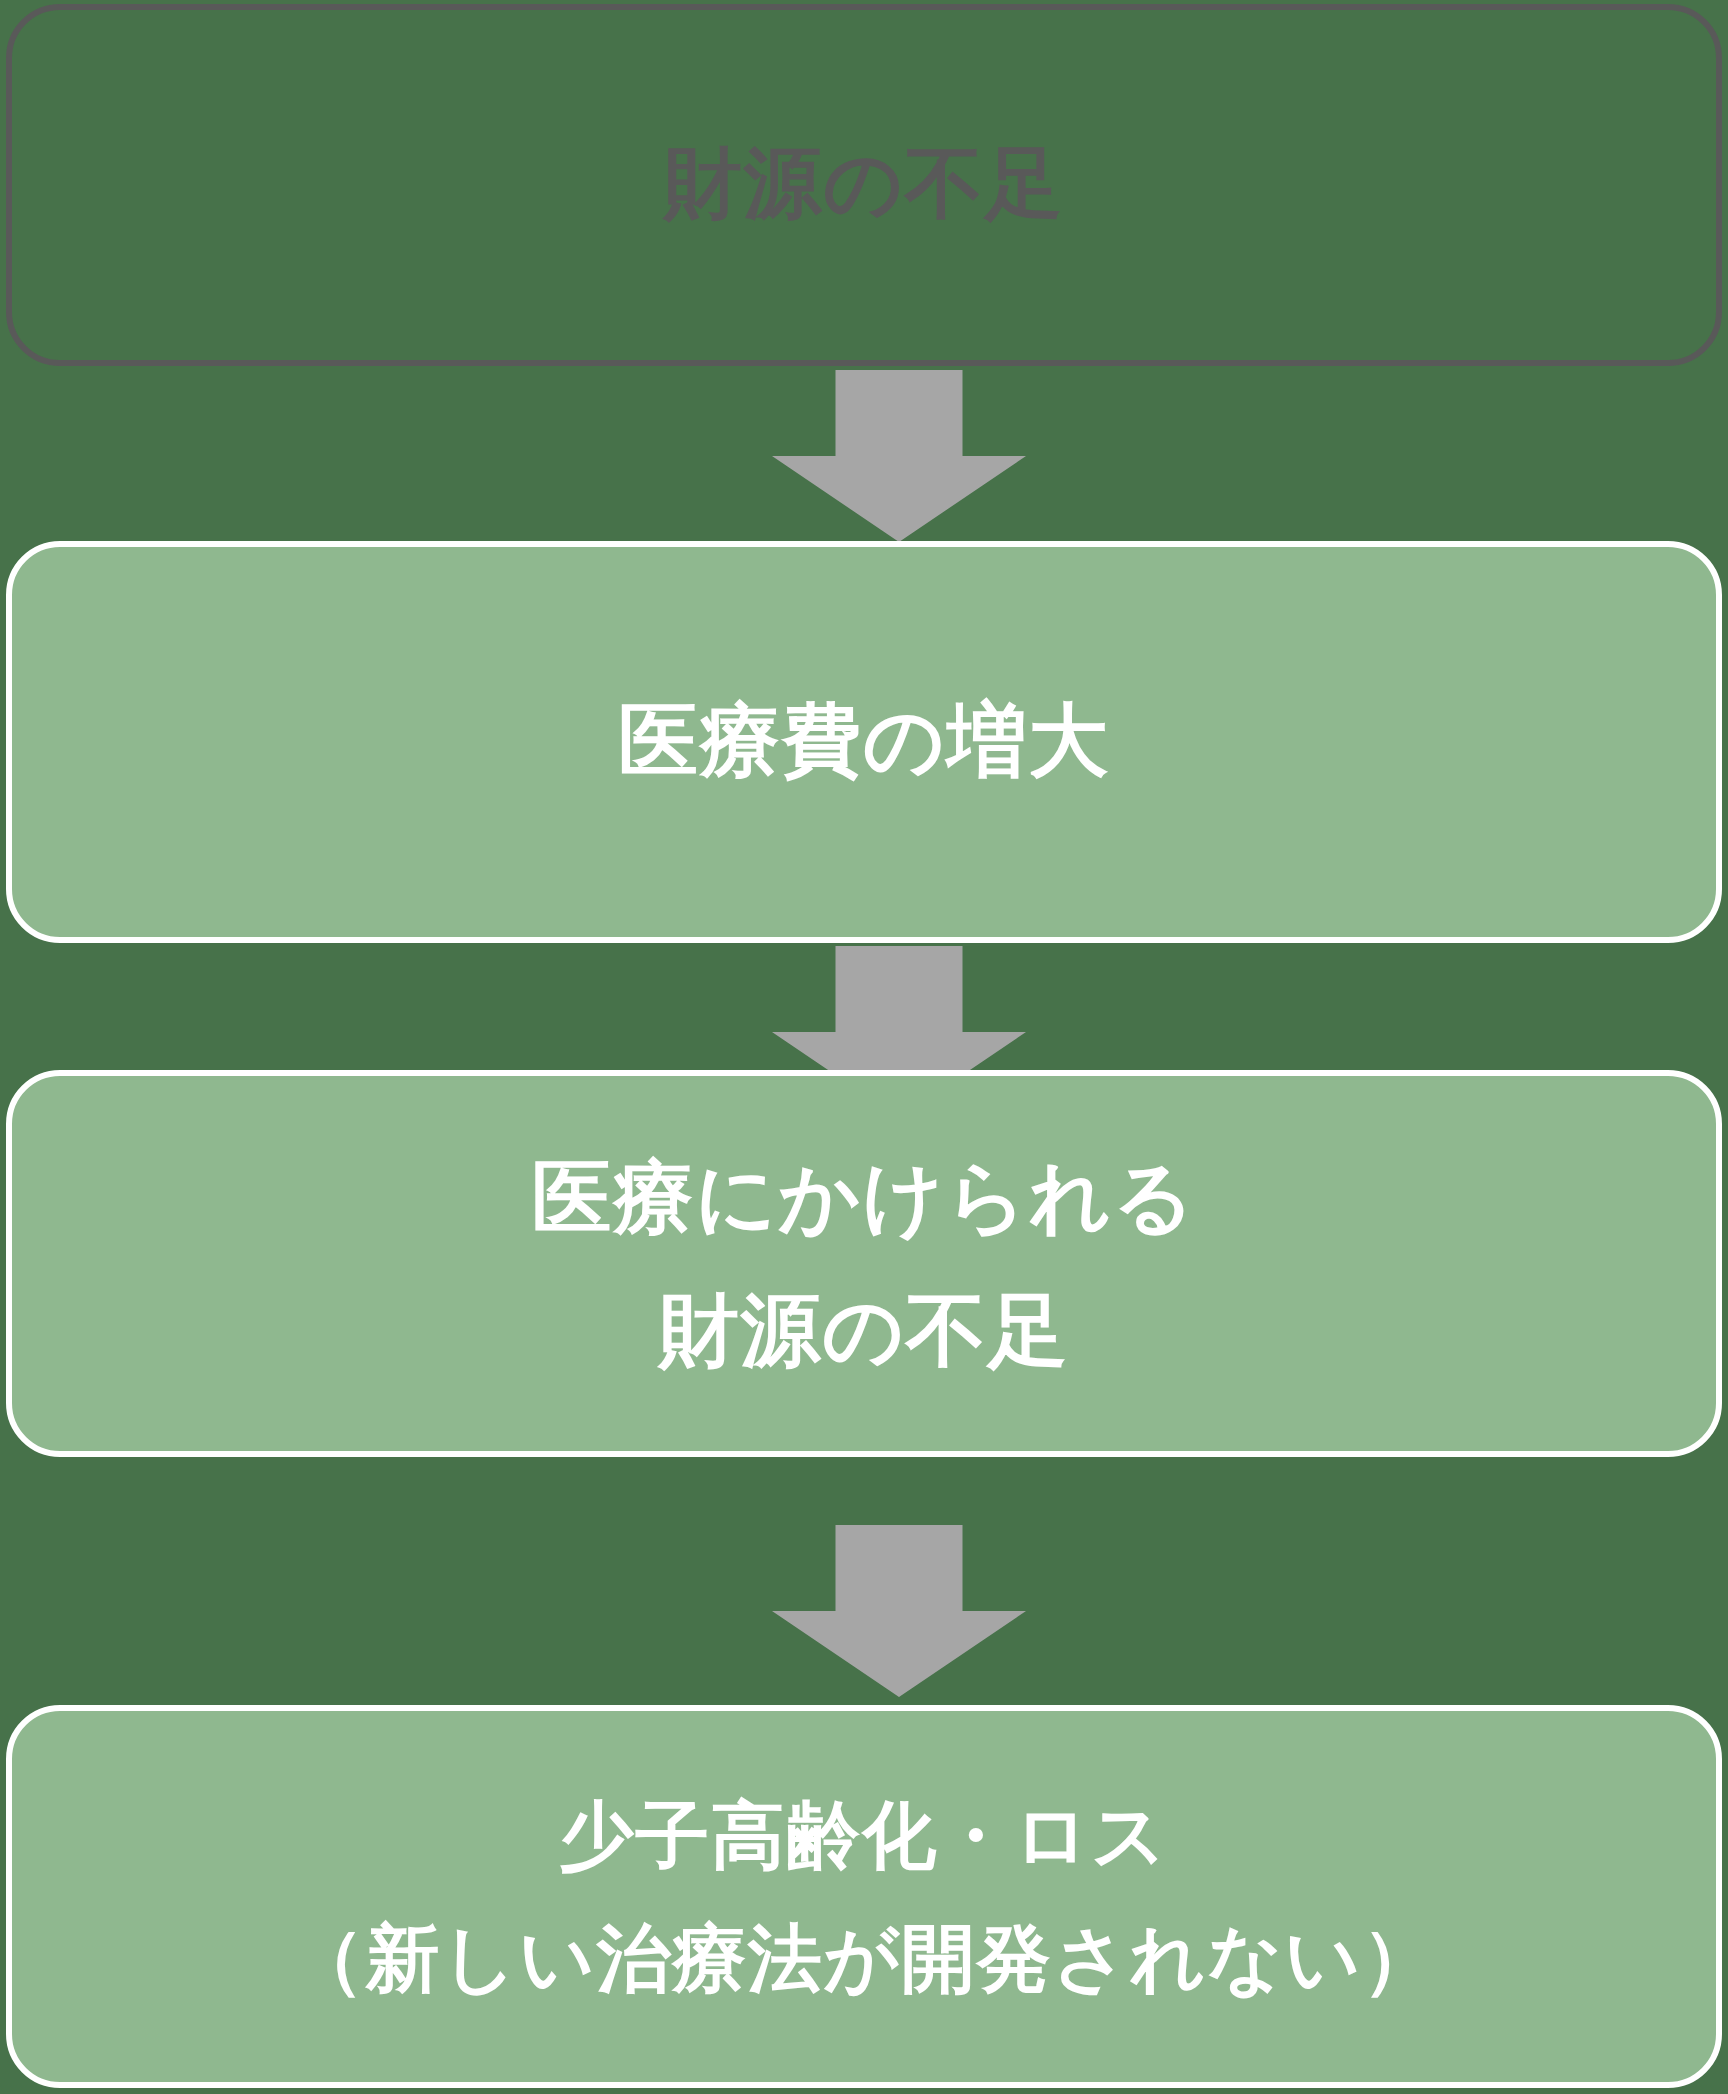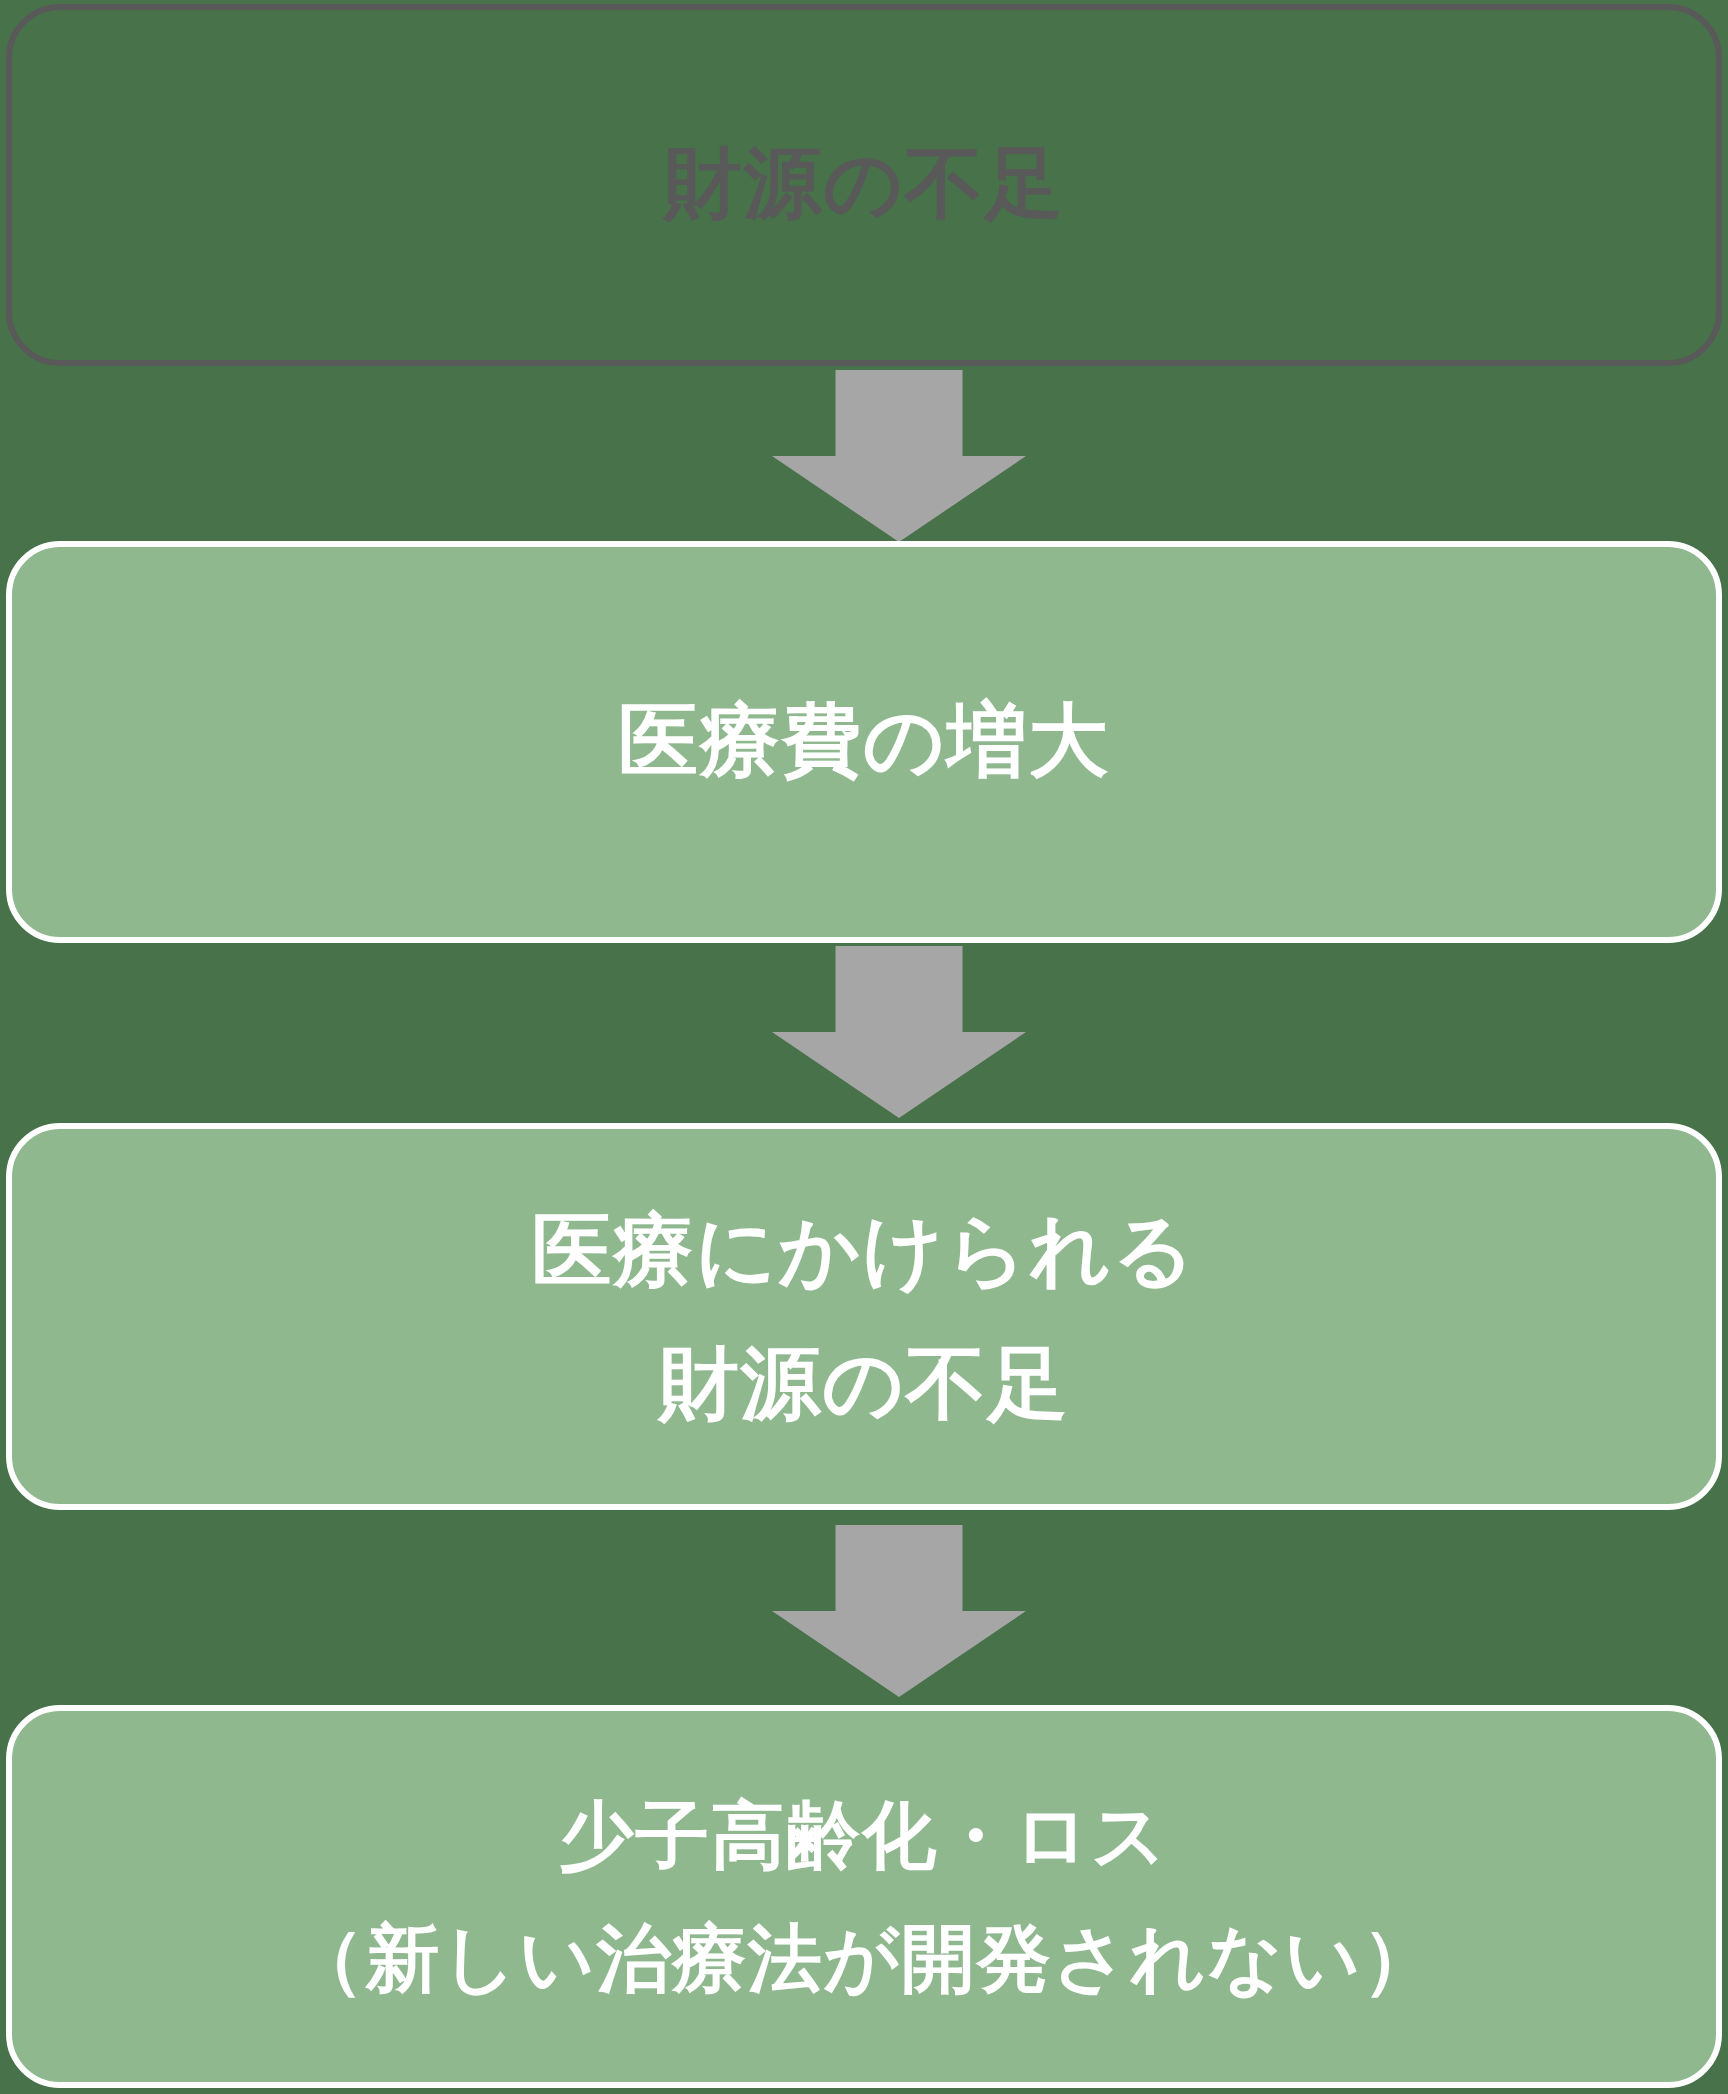--- a/index.html
+++ b/index.html
@@ -38,21 +38,21 @@
     color: var(--outline-text, #595959);
   }
   .box.filled {
     background: var(--box-fill, #8FB88F);
     border: 6px solid var(--box-border, #FFFFFF);
     color: var(--box-text, #FFFFFF);
     text-align: center;
   }
   #box-1 { top: 3.5px;    height: 362px; font-size: 78px; }
   #box-2 { top: 541px;  height: 402px; font-size: 80px; }
-  #box-3 { top: 1123px; height: 387px; font-size: 80px; line-height: 133px; }
+  #box-3 { top: 1070px; height: 387px; font-size: 80px; line-height: 133px; }
   #box-4 { top: 1705px; height: 383px; font-size: 74px; line-height: 123px; }
   .line { display: block; }
   .arrow {
     position: absolute;
     left: 772px;
     width: 254px;
     height: 172px;
     background: var(--arrow, #A6A6A6);
     clip-path: polygon(25% 0%, 75% 0%, 75% 50%, 100% 50%, 50% 100%, 0% 50%, 25% 50%);
   }

